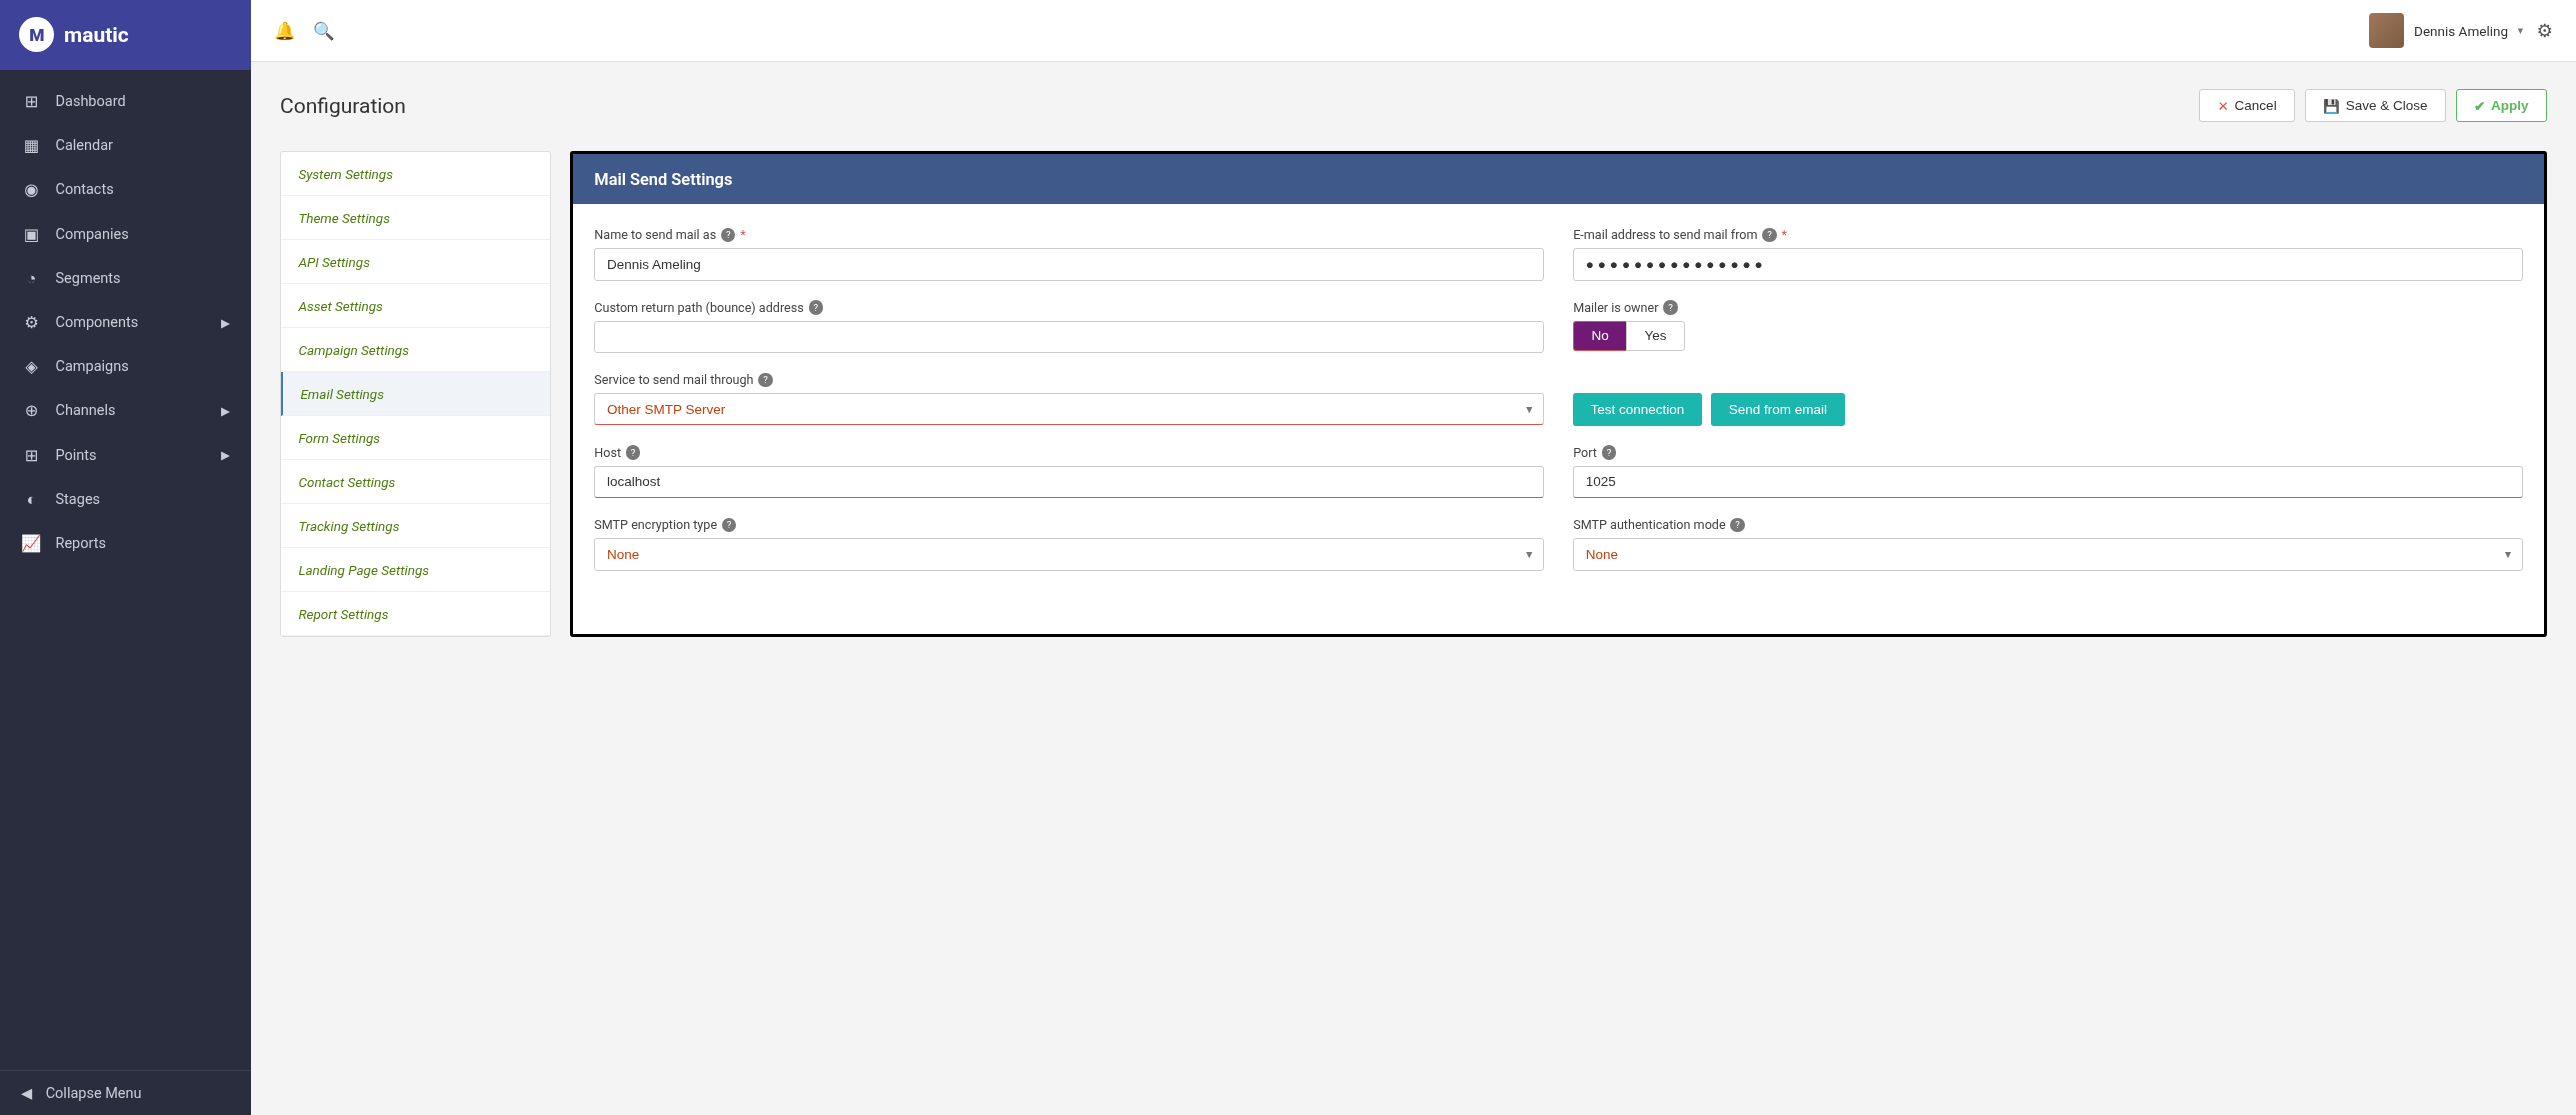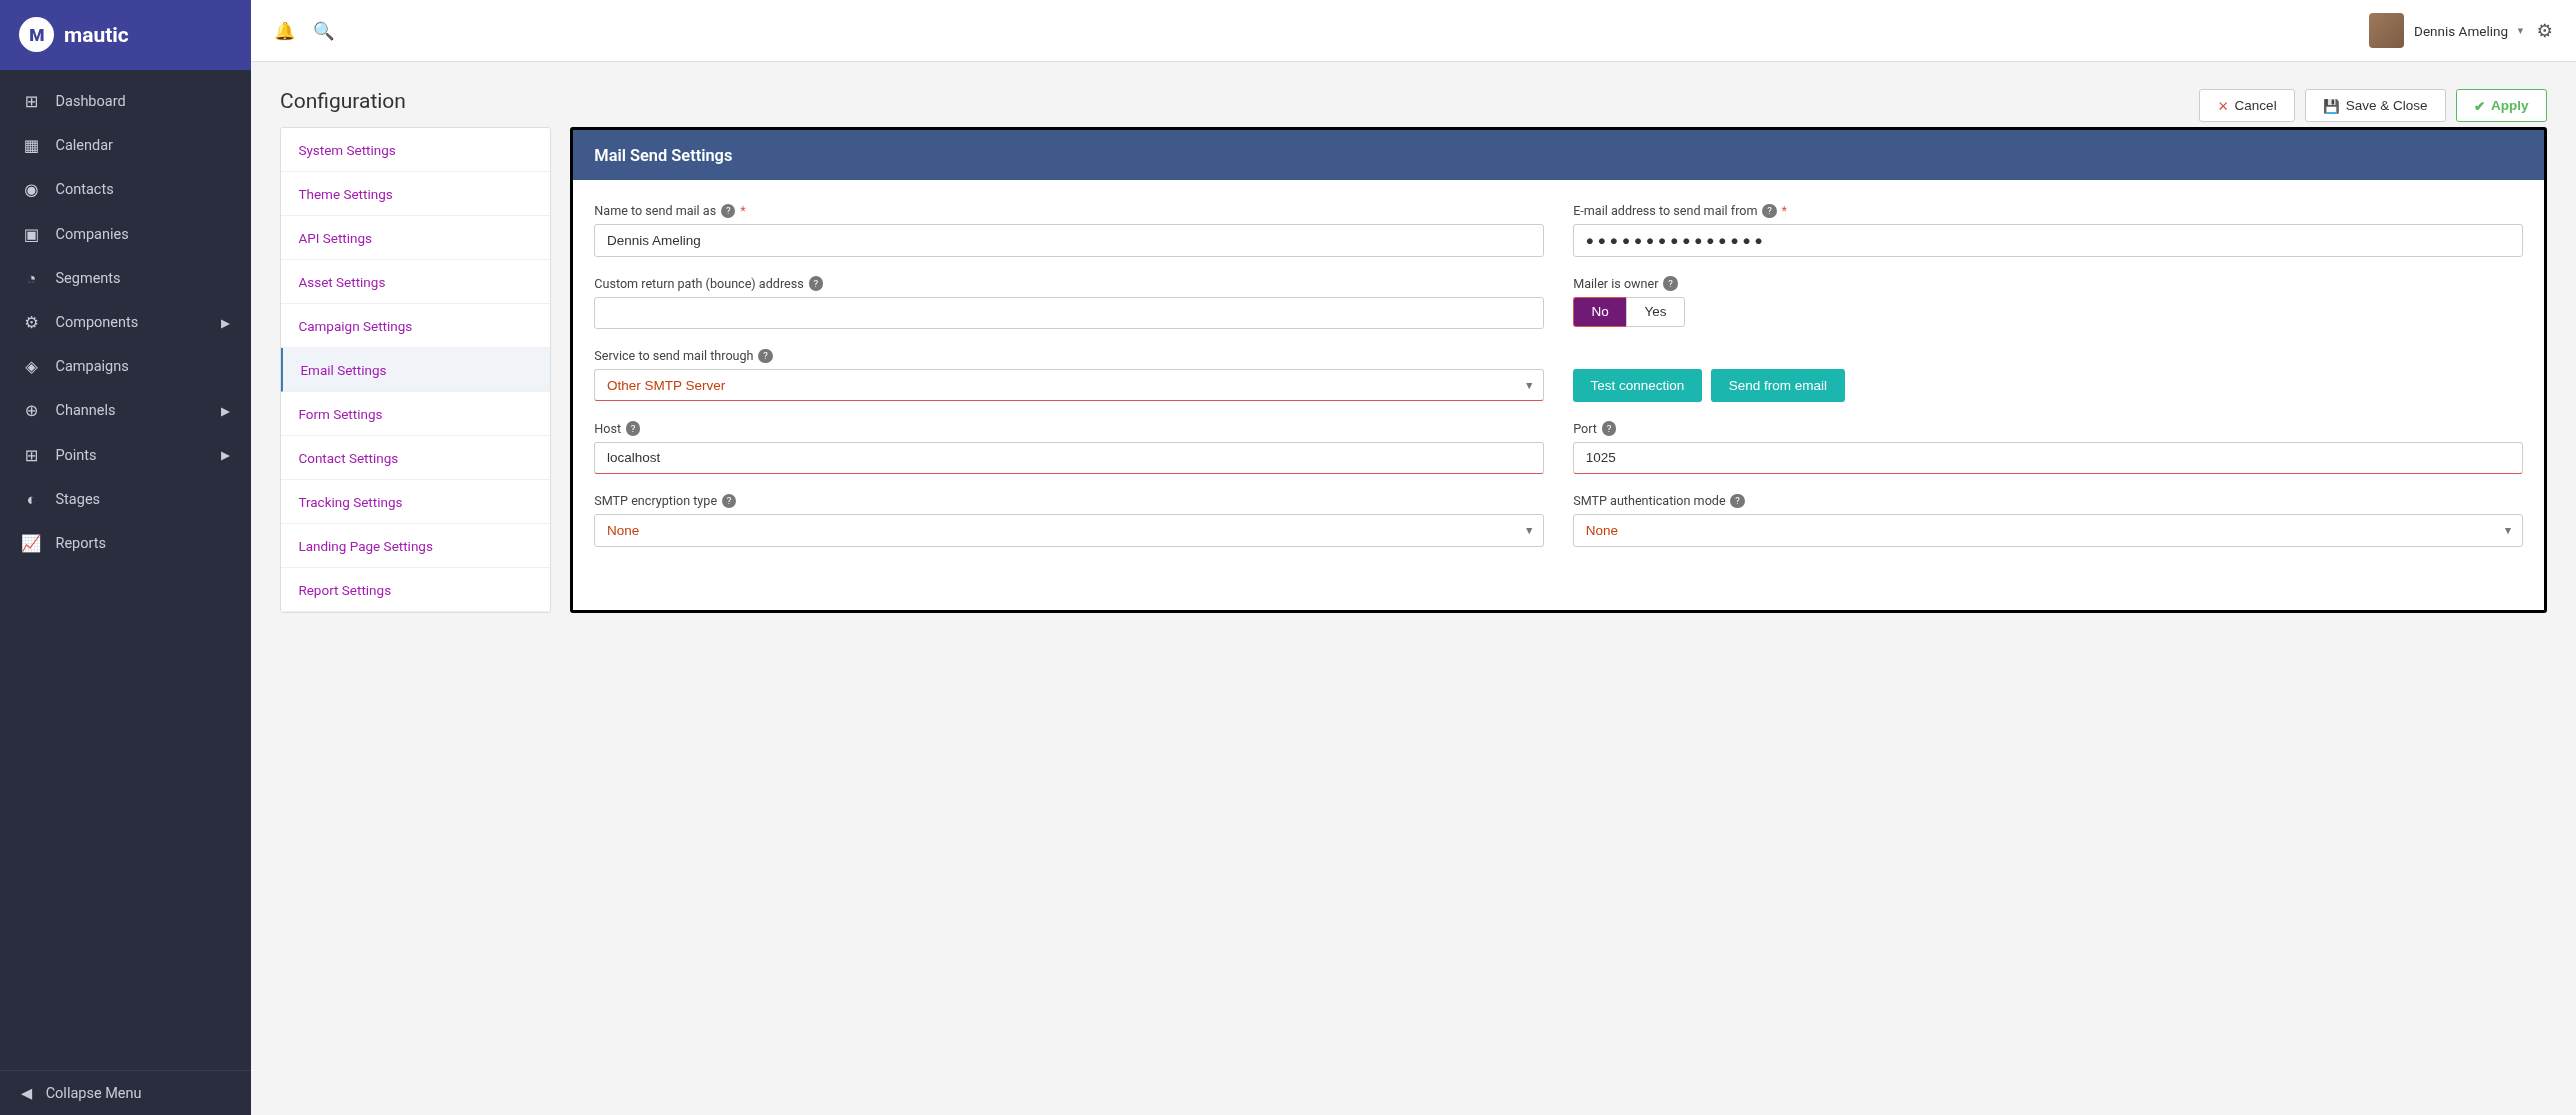--- a/index.html
+++ b/index.html
@@ -93,23 +93,23 @@
     
     .content {
       flex: 1;
       overflow-y: auto;
       padding: 27px 29px;
     }
 
     
     .page-header {
       display: flex;
-      align-items: flex-start;
+      align-items: center;
       justify-content: space-between;
-      margin-bottom: 5px;
+      margin-bottom: 29px;
     }
     .page-title { font-size: 21px; color: #333; font-weight: 400; }
     .page-actions { display: flex; gap: 9.7px; align-items: center; }
     .btn {
       padding: 7.7px 17.4px;
       border-radius: 2.9px;
       font-size: 13.5px;
       cursor: pointer;
       display: flex;
       align-items: center;
@@ -130,23 +130,24 @@
     .left-panel {
       width: 271px;
       flex-shrink: 0;
       background: #fff;
       border: 1px solid #ddd;
       border-radius: 2.9px;
     }
     .left-panel-item {
       padding: 13.5px 17.4px;
       font-size: 13.5px;
-      color: #a21caf;
+      color: #4d7c0f;
       cursor: pointer;
       border-bottom: 1px solid #f0f0f0;
+      font-style: italic;
     }
     .left-panel-item.active { background: #f0f4f8; border-left: 2.9px solid #3f7ab5; }
 
     
     .right-panel {
       flex: 1;
       background: #fff;
       border: 3px solid #000000;
       border-radius: 2.9px;
       overflow: hidden;

